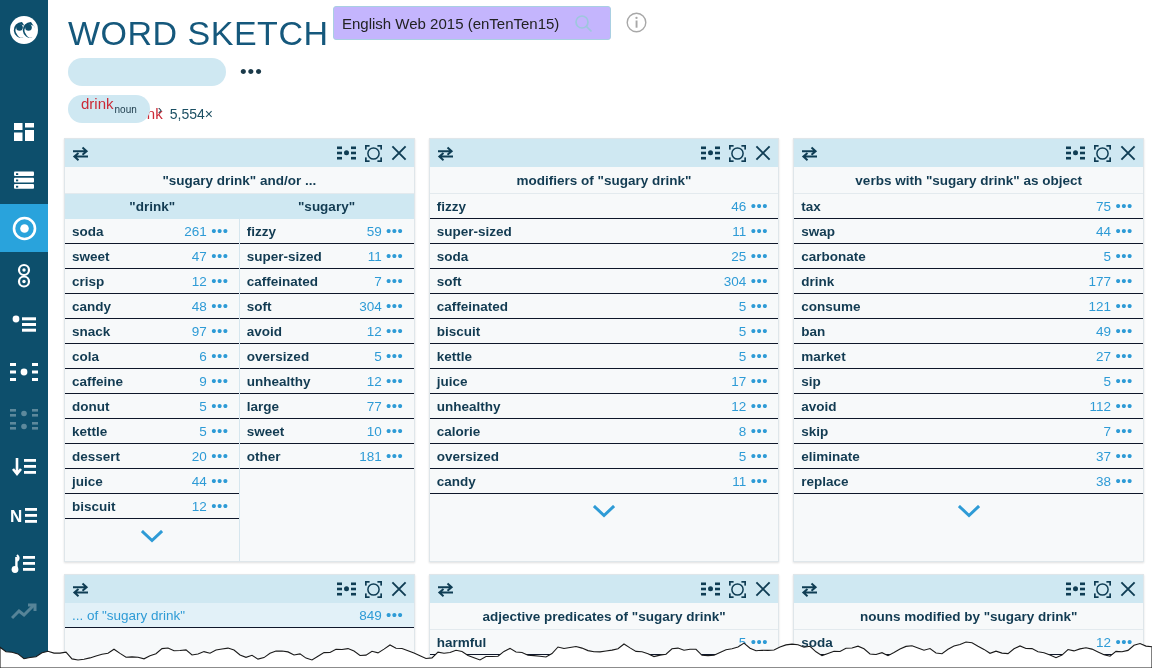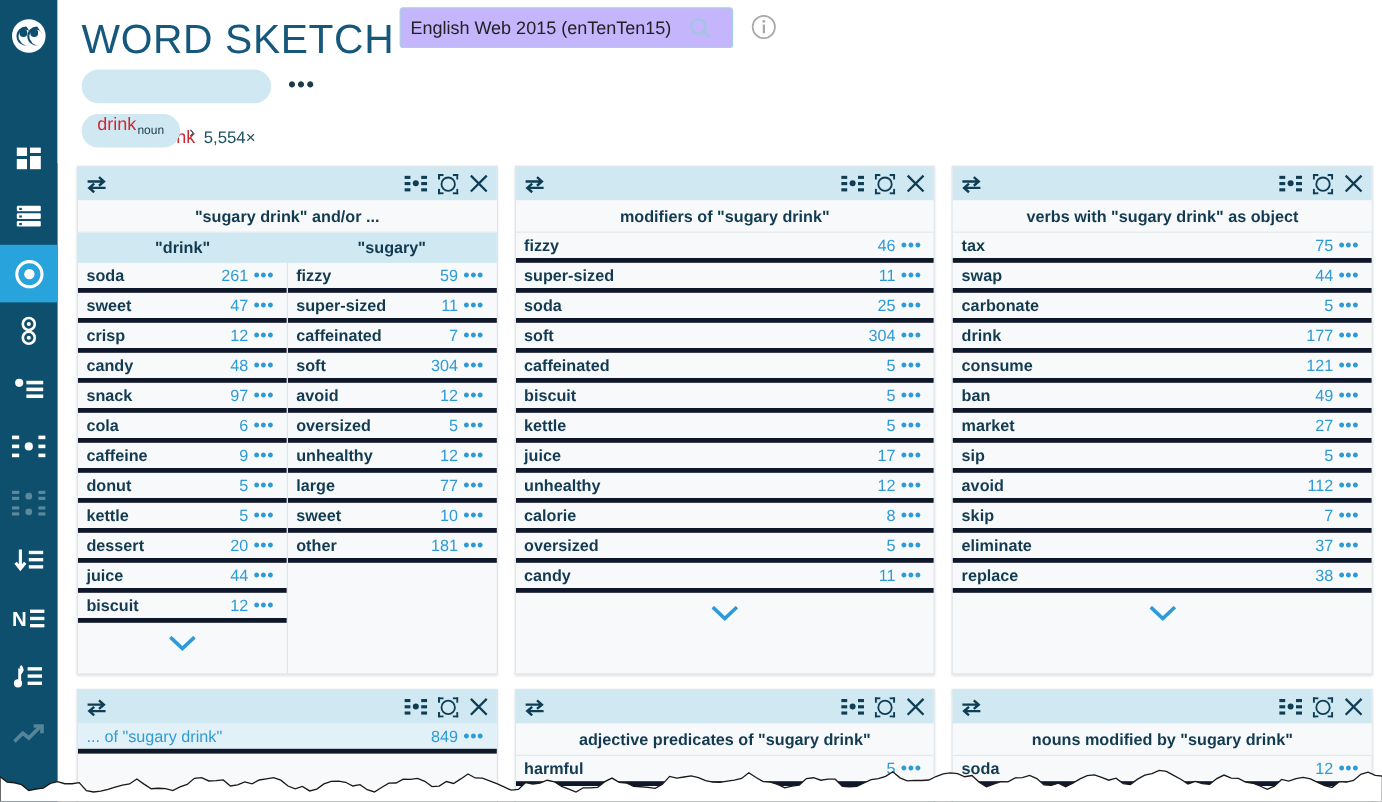--- a/index.html
+++ b/index.html
@@ -98,21 +98,21 @@
   .subhead {
     flex: 1; height: 25px; display: flex; align-items: center; justify-content: center;
     font-size: 13.5px; font-weight: 700; color: #123b52;
   }
   .cols { display: flex; flex: 1; }
   .col { flex: 1; display: flex; flex-direction: column; }
   .col + .col { border-left: 1px solid #d6e6ee; }
   .rows { display: flex; flex-direction: column; }
   .row {
     height: 25px; display: flex; align-items: center;
-    border-bottom: 4px solid #0f172a;
+    border-bottom: 1px solid #0f172a;
     padding: 0 6px 0 7px;
     cursor: pointer;
   }
   .row.hl { background: #e2f1f8; }
   .row-word { font-size: 13.5px; font-weight: 700; color: #123b52; white-space: nowrap; }
   .row.hl .row-word { color: #2e9bd6; font-weight: 400; }
   .row-count { margin-left: auto; font-size: 13.5px; color: #2e9bd6; }
   .row-dots { width: 26px; text-align: center; color: #2e9bd6; font-size: 15px; letter-spacing: 0.5px; line-height: 10px; cursor: pointer; }
   .expand {
     display: flex; align-items: center; justify-content: center;

